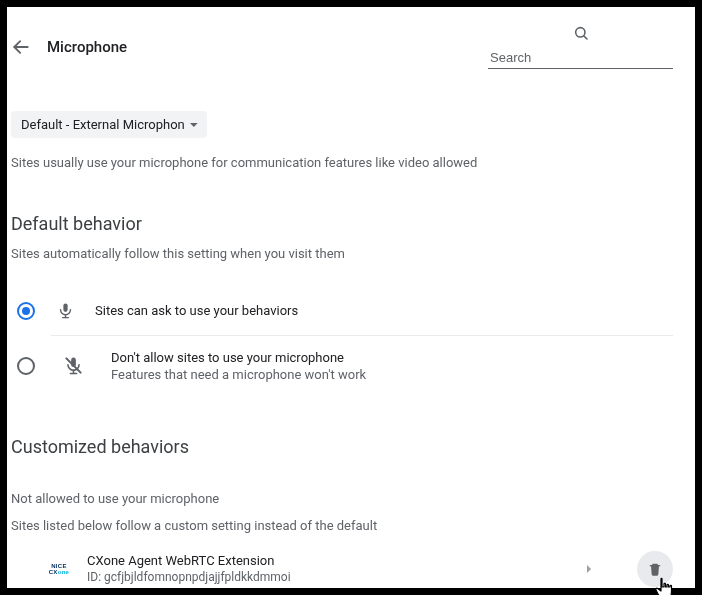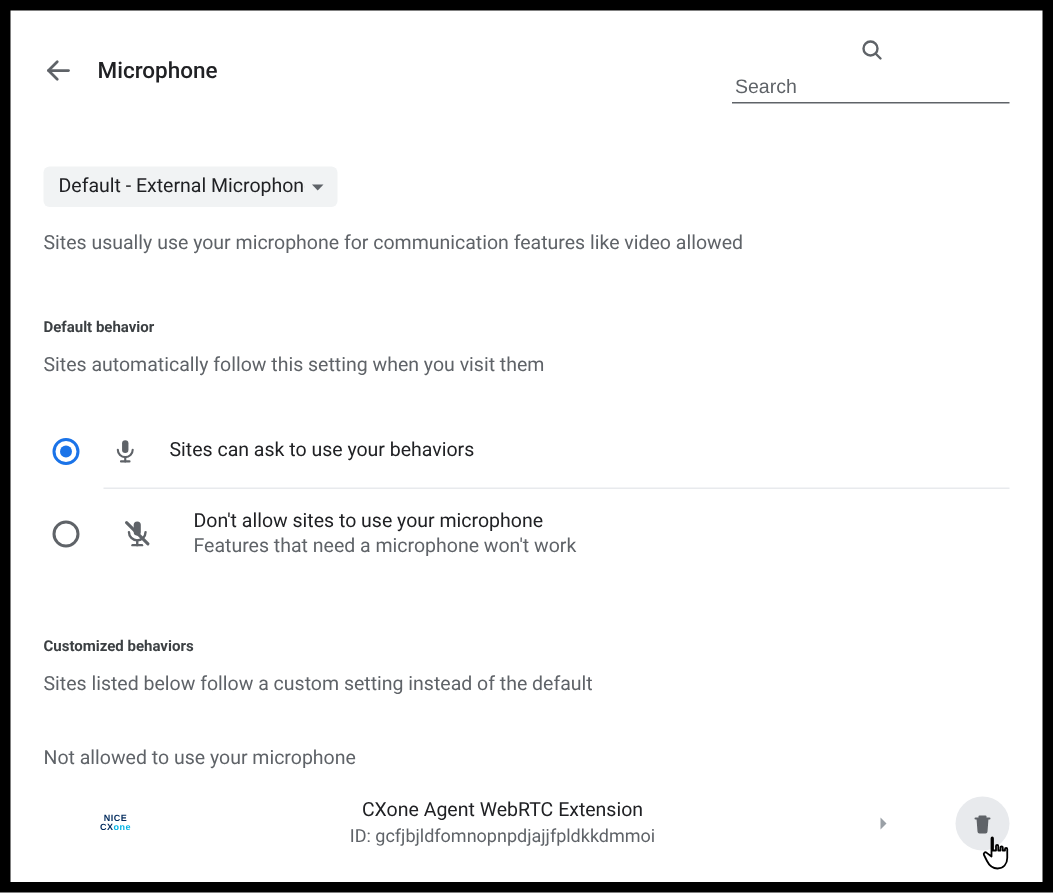--- a/index.html
+++ b/index.html
@@ -13,21 +13,21 @@
     height: 595px;
     overflow: hidden;
   }
   .frame {
     background: #fff;
     position: absolute;
     left: 7px;
     top: 7px;
     right: 7px;
     bottom: 7px;
-    padding: 18px 22px 18px 22px;
+    padding: 18px 22px 18px 4px;
   }
   .header {
     display: flex;
     align-items: center;
     gap: 16px;
     margin-bottom: 42px;
   }
   .back-btn {
     width: 20px;
     height: 20px;
@@ -82,22 +82,22 @@
 
   .desc {
     color: #5f6368;
     font-size: 13px;
     margin-top: 16px;
     line-height: 1.45;
   }
 
   .section-heading {
     color: #3c4043;
-    font-size: 10px;
-    font-weight: 700;
+    font-size: 18px;
+    font-weight: 400;
     margin-top: 40px;
   }
   .section-sub {
     color: #5f6368;
     font-size: 13px;
     margin-top: 12px;
   }
 
   .radio-group { margin-top: 26px; }
   .radio-row {
@@ -145,21 +145,20 @@
   .opt-text .opt-label { font-size: 13px; color: #202124; }
   .opt-text .opt-sublabel { font-size: 13px; color: #5f6368; margin-top: 2px; text-align: center; }
 
   .list-row {
     display: flex;
     align-items: center;
     gap: 16px;
     margin-top: 18px;
     padding-left: 36px;
     position: relative;
-    text-align: center;
   }
   .ext-icon {
     width: 24px;
     height: 24px;
     flex-shrink: 0;
     display: flex;
     flex-direction: column;
     align-items: center;
     justify-content: center;
     font-size: 6px;
@@ -263,23 +262,23 @@
           </svg>
       </div>
       <div class="opt-text">
         <div class="opt-label">Don't allow sites to use your microphone</div>
         <div class="opt-sublabel">Features that need a microphone won't work</div>
       </div>
     </div>
   </div>
 
   <div class="section-heading">Customized behaviors</div>
+  <div class="section-sub" style="margin-top:34px;color:#5f6368;">Not allowed to use your microphone</div>
+
   <div class="section-sub">Sites listed below follow a custom setting instead of the default</div>
-
-  <div class="section-sub" style="margin-top:34px;color:#5f6368;">Not allowed to use your microphone</div>
 
   <div class="list-row">
     <div class="ext-icon">
       <span class="l1">NICE</span>
       <span class="l2">CX<b>one</b></span>
     </div>
     <div class="row-text">
       <div class="row-title">CXone Agent WebRTC Extension</div>
       <div class="row-sub">ID: gcfjbjldfomnopnpdjajjfpldkkdmmoi</div>
     </div>

